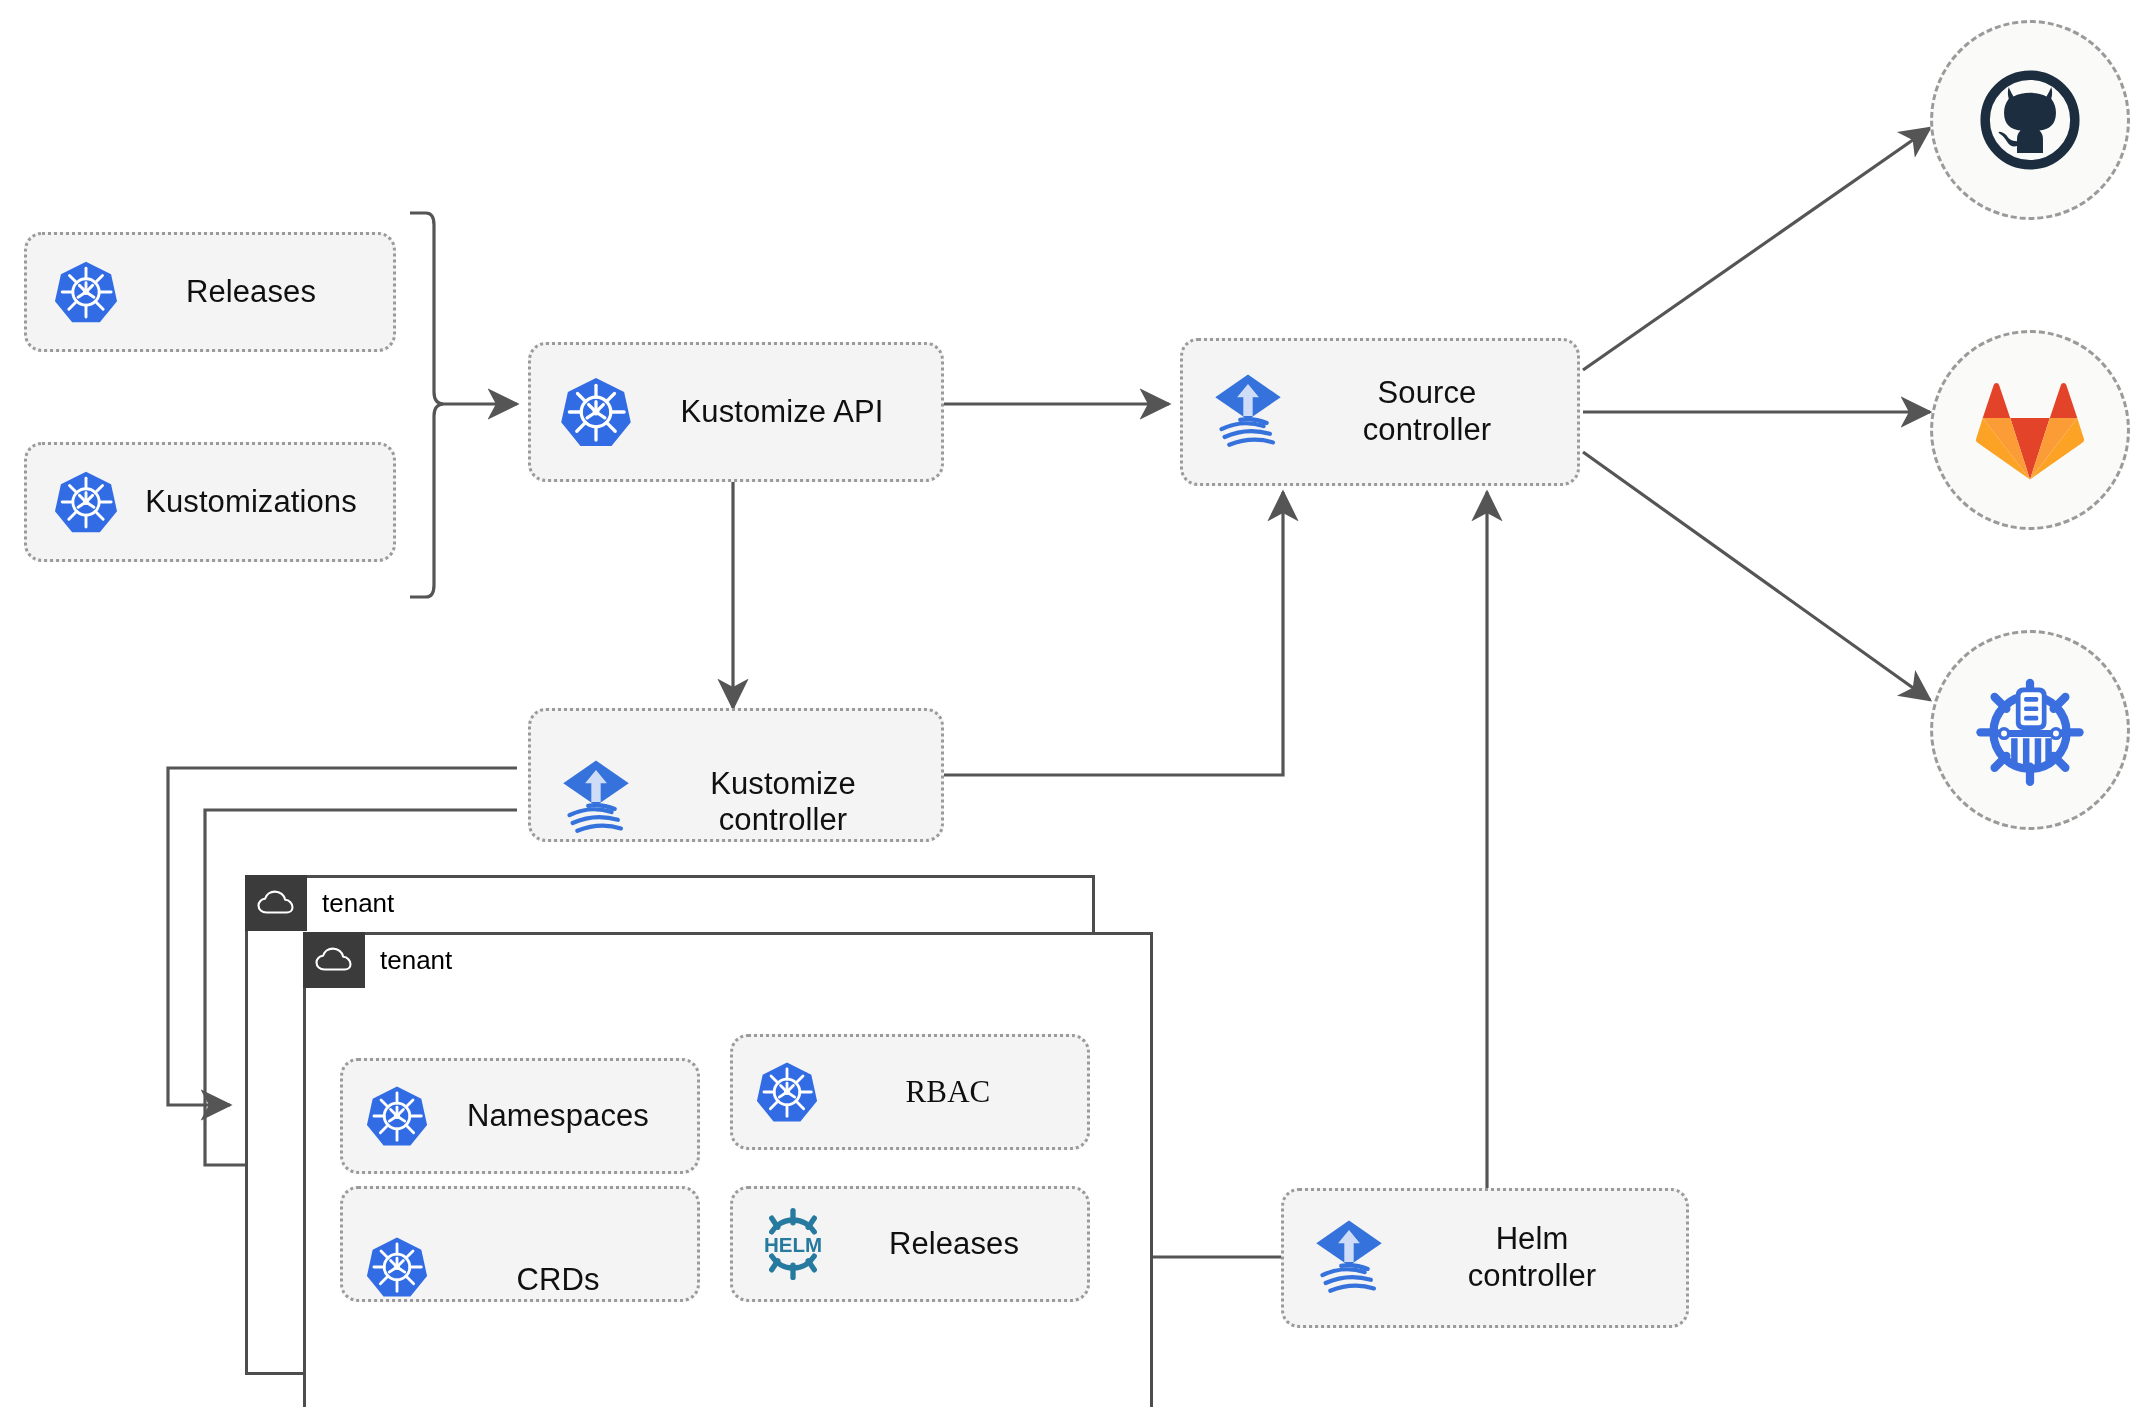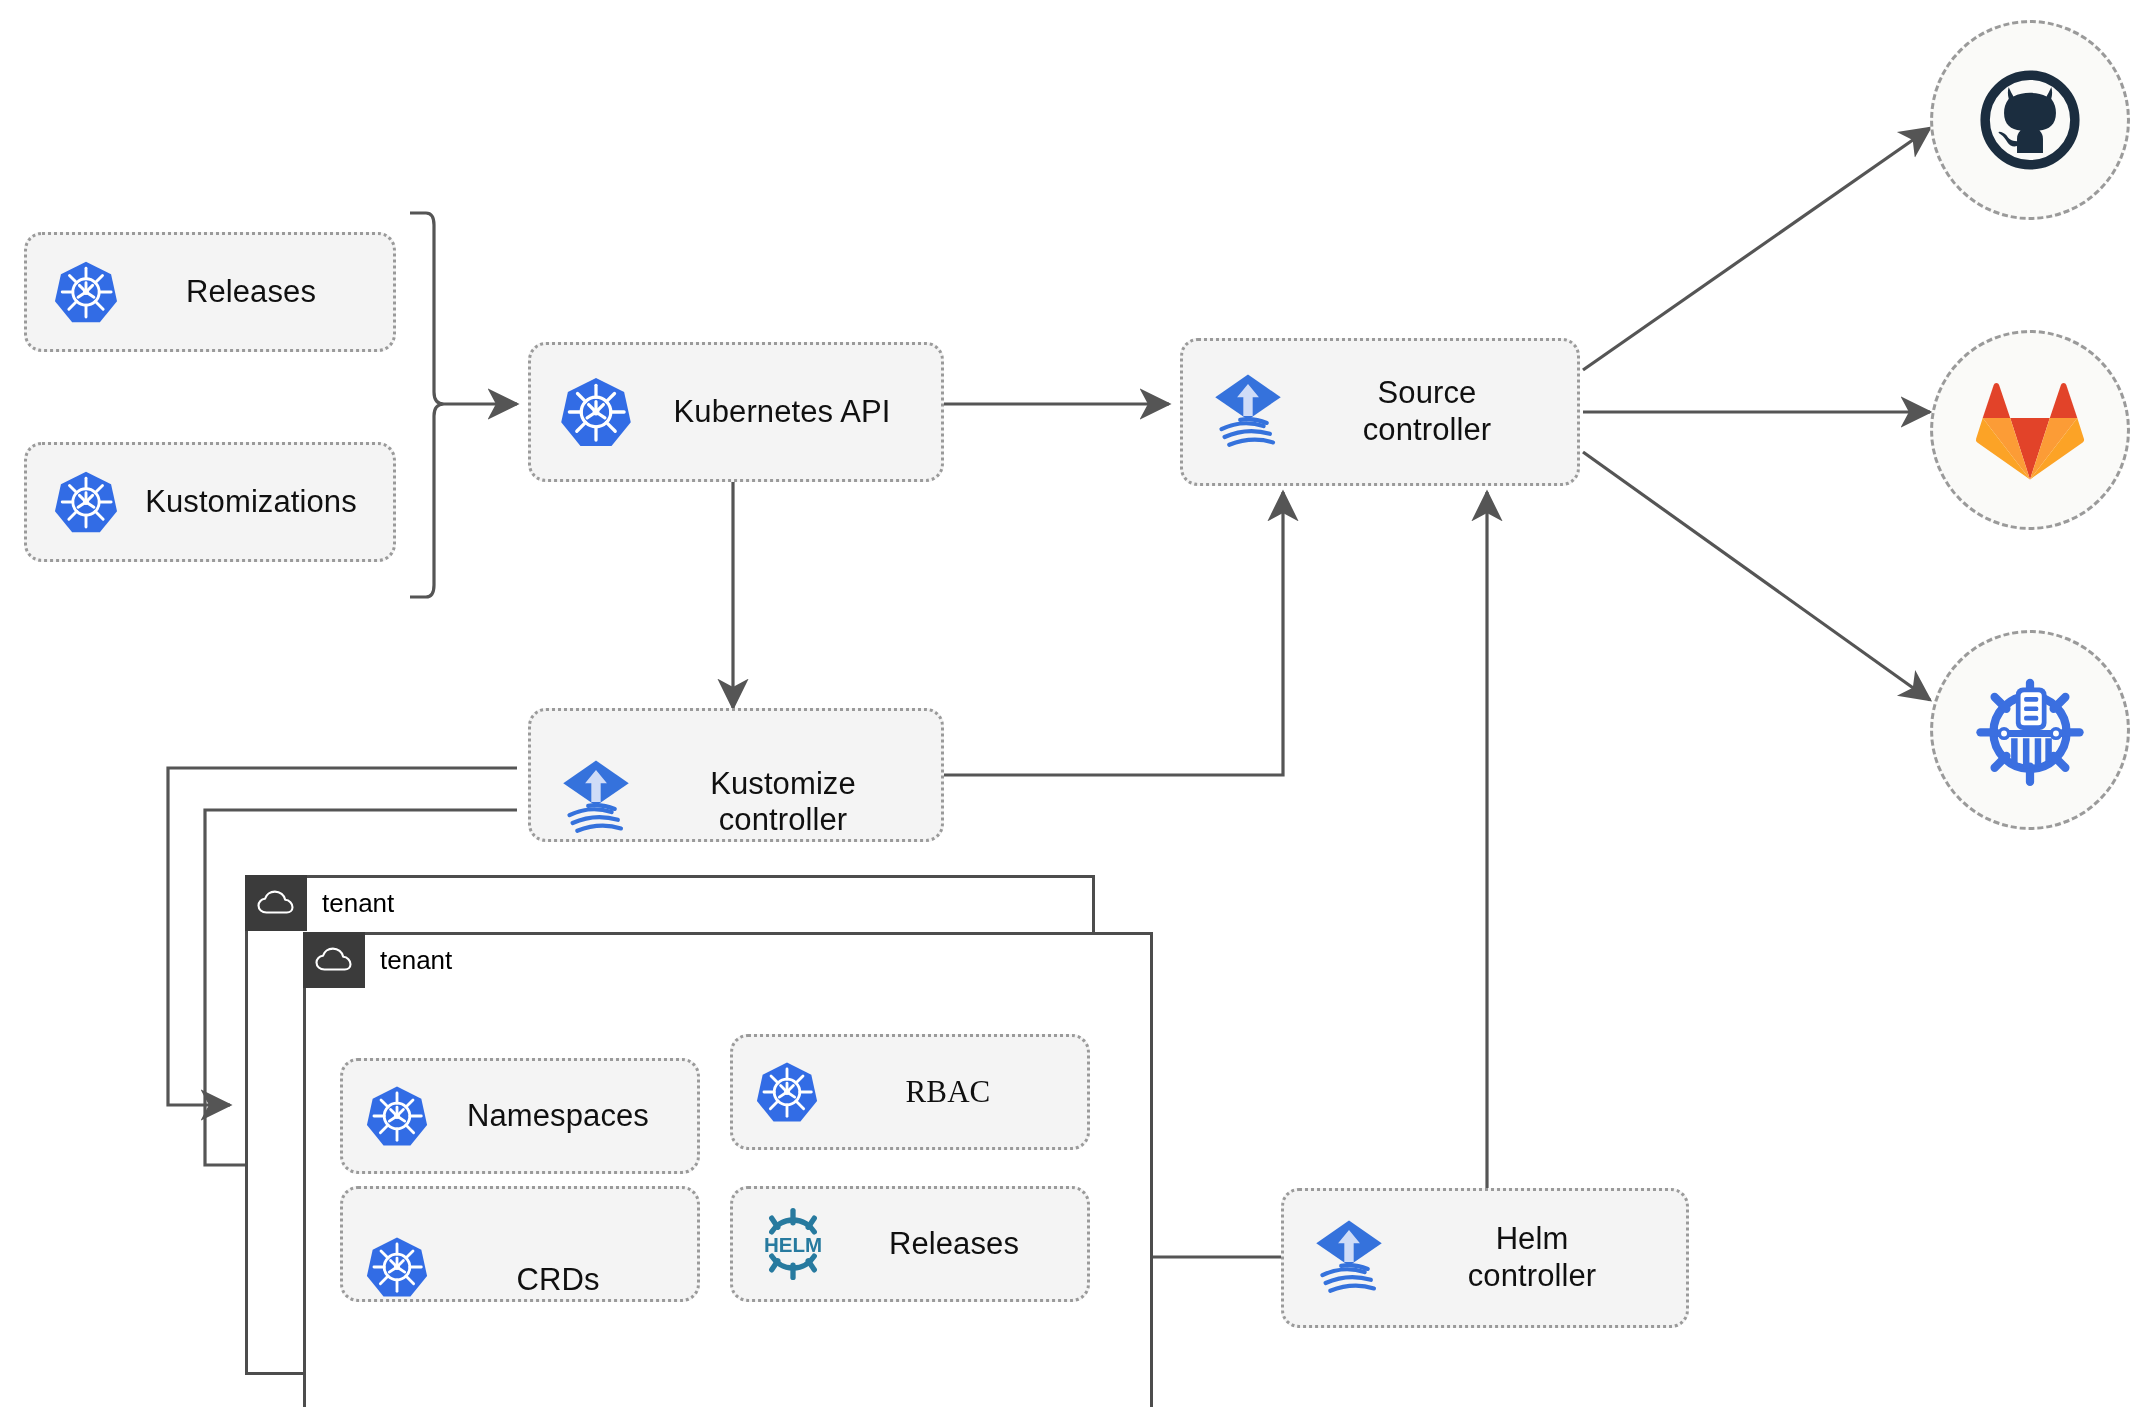--- a/index.html
+++ b/index.html
@@ -173,21 +173,21 @@
           <line x1="36" y1="64" x2="24" y2="76"></line>
           <line x1="50" y1="36" x2="50" y2="50"></line>
           <line x1="50" y1="50" x2="62" y2="58"></line>
           <line x1="50" y1="50" x2="38" y2="58"></line>
           <line x1="50" y1="50" x2="60" y2="40"></line>
           <line x1="50" y1="50" x2="40" y2="40"></line>
         </g>
         <circle cx="50" cy="50" r="4.6" fill="#ffffff"></circle>
       </svg>
     </span>
-    <span class="lbl">Kubernetes API</span>
+    <span class="lbl">Kustomize API</span>
   </div>
 
   <div class="node two-line" style="left:1180px;top:338px;width:400px;height:148px;padding-left:26px;">
     <span class="ico">
       <svg width="78" height="82" viewBox="0 0 100 104" aria-hidden="true">
         <polygon points="50,4 92,33 50,62 8,33" fill="#3572dc"></polygon>
         <path d="M50,16 L64,33 L56,33 L56,57 L44,57 L44,33 L36,33 Z" fill="#cfdcf7"></path>
         <g stroke="#3572dc" stroke-width="5.4" stroke-linecap="round" fill="none">
           <path d="M16,74 C32,66 52,64 70,70"></path>
           <path d="M20,84 C38,76 58,74 78,80"></path>

